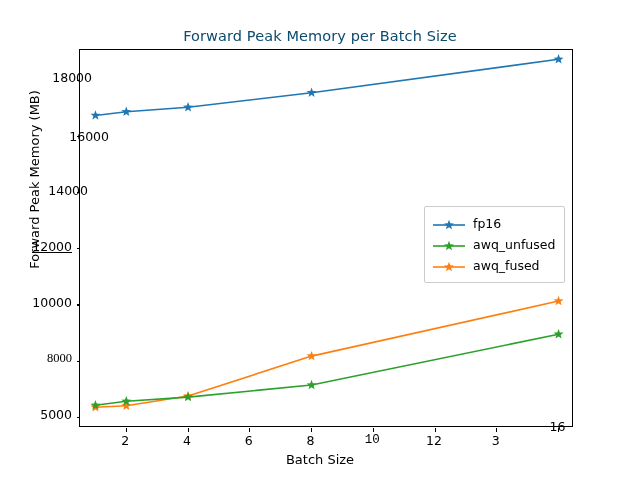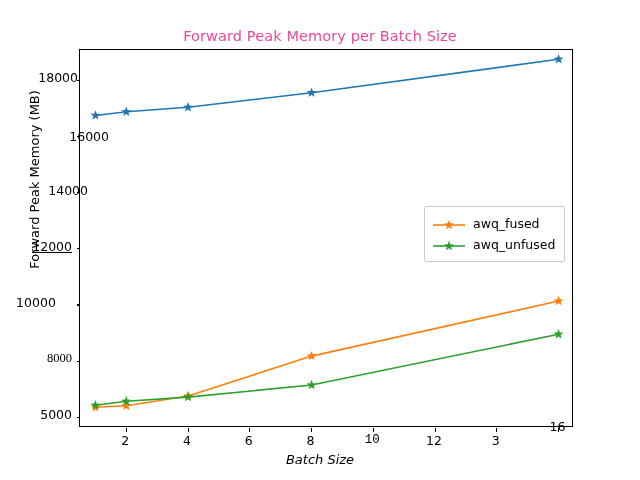--- a/index.html
+++ b/index.html
@@ -20,21 +20,21 @@
     height: 480px;
     background: #ffffff;
   }
   #chart-title {
     position: absolute;
     left: 0;
     top: 28px;
     width: 640px;
     text-align: center;
     font-size: 14.5px;
-    color: #ec4899;
+    color: #0c4a6e;
     letter-spacing: 0.1px;
   }
   
   #plot-area {
     position: absolute;
     left: 79px;
     top: 49px;
     width: 494px;
     height: 378px;
     border: 1.1px solid #000000;
@@ -85,21 +85,20 @@
     transform-origin: center center;
     white-space: nowrap;
   }
   #xlabel {
     position: absolute;
     left: 0;
     top: 452px;
     width: 640px;
     text-align: center;
     font-size: 13px;
-    font-style: italic;
   }
   #legend {
     position: absolute;
     left: 424px;
     top: 206px;
     border: 1px solid #cccccc;
     background: rgba(255,255,255,0.88);
     border-radius: 2px;
     padding: 6px 9px 6px 7px;
     box-sizing: border-box;
@@ -127,25 +126,25 @@
 <div id="figure">
 
   <div id="chart-title">Forward Peak Memory per Batch Size</div>
 
   <div id="ylabel">Forward Peak Memory (MB)</div>
   <div id="xlabel">Batch Size</div>
 
   <div id="ytick-labels">
       <div class="ytick-label" style="left: 0px; width: 72px; top: 407.328px;">5000</div>
       <div class="ytick-label" style="left: 0px; width: 72px; top: 351.162px; font-family: Liberation Serif, serif;">8000</div>
-      <div class="ytick-label" style="left: 0px; width: 72px; top: 294.996px; text-align: center;">10000</div>
+      <div class="ytick-label" style="left: 0px; width: 72px; top: 294.996px;">10000</div>
       <div class="ytick-label" style="left: 0px; width: 72px; top: 238.829px; text-decoration: underline;">12000</div>
       <div class="ytick-label" style="left: 16px; width: 72px; top: 182.663px;">14000</div>
       <div class="ytick-label" style="left: 0px; width: 72px; top: 129px; padding-left: 37px;">16000</div>
-      <div class="ytick-label" style="left: 6px; width: 72px; top: 70.3299px;">18000</div>
+      <div class="ytick-label" style="left: 0px; width: 72px; top: 70.3299px; padding-left: 20px;">18000</div>
     </div>
   <div id="xtick-labels">
       <div class="xtick-label" style="left: 100.312px; width: 50px; top: 433px;">2</div>
       <div class="xtick-label" style="left: 162.062px; width: 50px; top: 433px;">4</div>
       <div class="xtick-label" style="left: 223.812px; width: 50px; top: 433px;">6</div>
       <div class="xtick-label" style="left: 285.562px; width: 50px; top: 433px;">8</div>
       <div class="xtick-label" style="left: 347.312px; width: 50px; top: 433px; font-family: Liberation Mono, monospace;">10</div>
       <div class="xtick-label" style="left: 409.062px; width: 50px; top: 433px;">12</div>
       <div class="xtick-label" style="left: 470.812px; width: 50px; top: 433px;">3</div>
       <div class="xtick-label" style="left: 532.562px; width: 50px; top: 419px;">16</div>
@@ -193,27 +192,34 @@
         <div class="xtick-mark" style="left: 292.812px; top: 378px;"></div>
         <div class="xtick-mark" style="left: 354.562px; top: 378px;"></div>
         <div class="xtick-mark" style="left: 416.312px; top: 378px;"></div>
         <div class="xtick-mark" style="left: 478.062px; top: 378px;"></div>
       </div>
   </div>
 
   <div id="legend">
       <div class="legend-row">
         <span class="legend-swatch"><svg width="34" height="14" viewBox="0 0 34 14">
-            <line x1="1" y1="7" x2="33" y2="7" stroke="#ff7f0e" stroke-width="1.6"></line>
-            <path d="M17.00,1.80L18.28,5.23L21.95,5.39L19.08,7.67L20.06,11.21L17.00,9.18L13.94,11.21L14.92,7.67L12.05,5.39L15.72,5.23Z" fill="#ff7f0e"></path>
+            <line x1="1" y1="7" x2="33" y2="7" stroke="#1f77b4" stroke-width="1.6"></line>
+            <path d="M17.00,1.80L18.28,5.23L21.95,5.39L19.08,7.67L20.06,11.21L17.00,9.18L13.94,11.21L14.92,7.67L12.05,5.39L15.72,5.23Z" fill="#1f77b4"></path>
           </svg></span>
-        <span class="legend-label">awq_fused</span>
+        <span class="legend-label">fp16</span>
       </div>
       <div class="legend-row">
         <span class="legend-swatch"><svg width="34" height="14" viewBox="0 0 34 14">
             <line x1="1" y1="7" x2="33" y2="7" stroke="#2ca02c" stroke-width="1.6"></line>
             <path d="M17.00,1.80L18.28,5.23L21.95,5.39L19.08,7.67L20.06,11.21L17.00,9.18L13.94,11.21L14.92,7.67L12.05,5.39L15.72,5.23Z" fill="#2ca02c"></path>
           </svg></span>
         <span class="legend-label">awq_unfused</span>
       </div>
+      <div class="legend-row">
+        <span class="legend-swatch"><svg width="34" height="14" viewBox="0 0 34 14">
+            <line x1="1" y1="7" x2="33" y2="7" stroke="#ff7f0e" stroke-width="1.6"></line>
+            <path d="M17.00,1.80L18.28,5.23L21.95,5.39L19.08,7.67L20.06,11.21L17.00,9.18L13.94,11.21L14.92,7.67L12.05,5.39L15.72,5.23Z" fill="#ff7f0e"></path>
+          </svg></span>
+        <span class="legend-label">awq_fused</span>
+      </div>
     </div>
 
 </div>
 
 </body></html>

